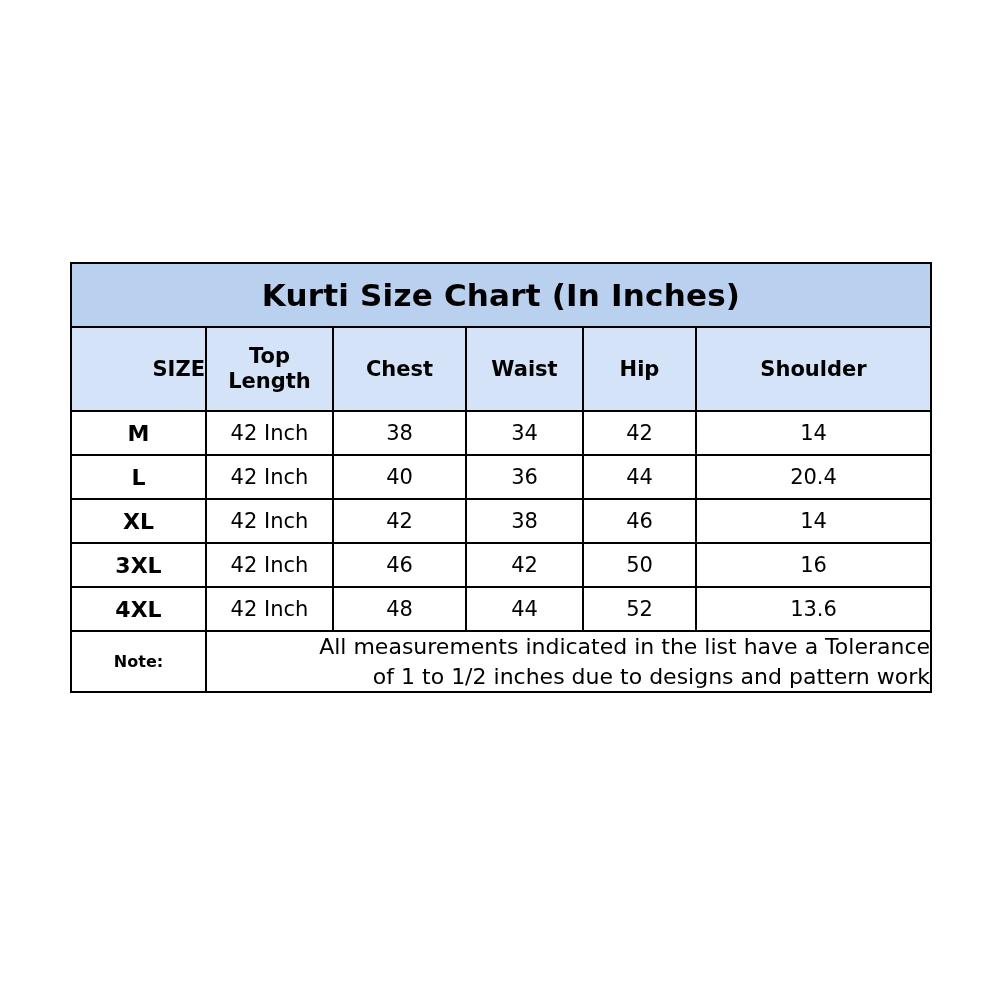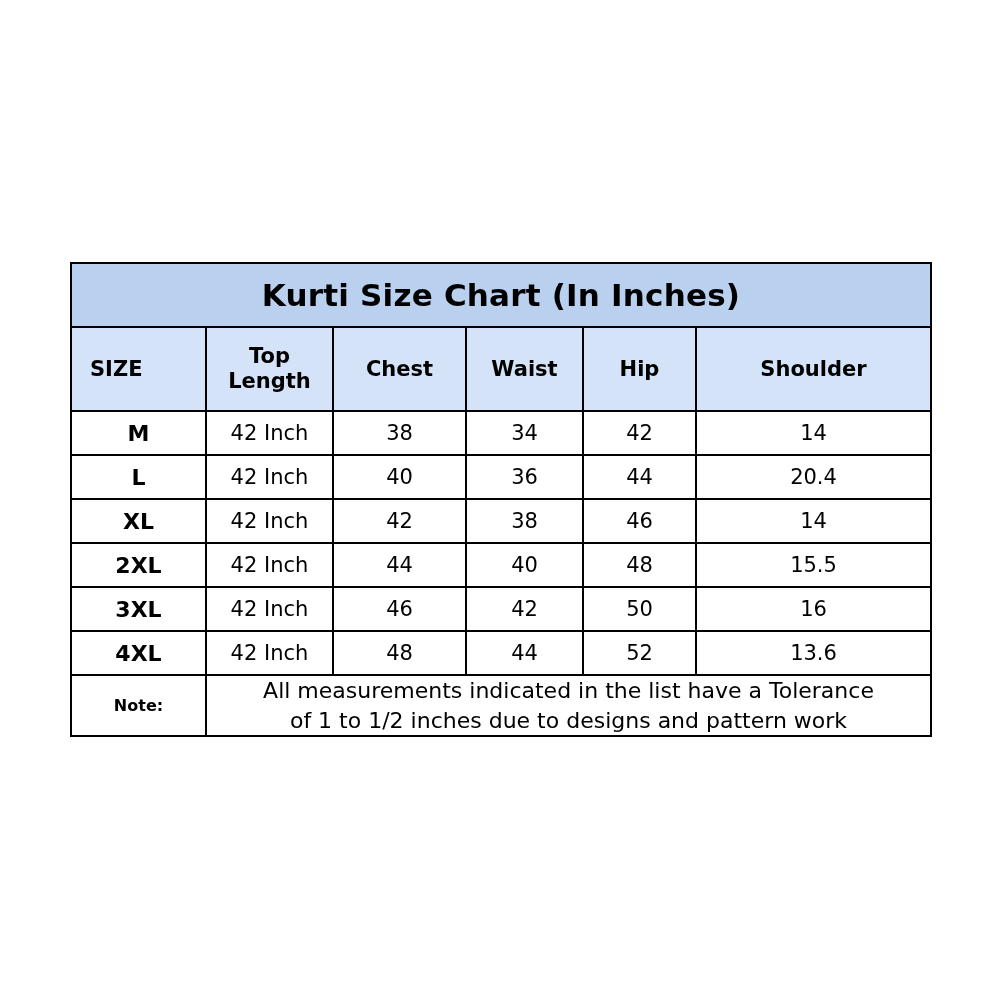--- a/index.html
+++ b/index.html
@@ -41,21 +41,21 @@
   }
   .head-cell {
     background: #d4e3f7;
     text-align: center;
     font-size: 21px;
     font-weight: bold;
     height: 82px;
     line-height: 1.18;
   }
   .head-cell.size-head {
-    text-align: left;
+    text-align: right;
     padding-left: 18px;
   }
   .body-cell {
     background: #ffffff;
     text-align: center;
     font-size: 21px;
     height: 42px;
   }
   .body-cell.size-col {
     font-weight: bold;
@@ -63,21 +63,21 @@
   }
   .note-label {
     background: #ffffff;
     text-align: center;
     font-size: 16px;
     font-weight: bold;
     vertical-align: middle;
   }
   .note-text {
     background: #ffffff;
-    text-align: center;
+    text-align: right;
     font-size: 22px;
     line-height: 1.35;
     padding: 10px 12px 12px 12px;
     vertical-align: middle;
   }
   .note-text .line {
     display: block;
     white-space: nowrap;
   }
   col.c-size { width: 135px; }
@@ -134,28 +134,20 @@
       </tr>
       <tr>
         <td class="body-cell size-col">XL</td>
         <td class="body-cell">42 Inch</td>
         <td class="body-cell">42</td>
         <td class="body-cell">38</td>
         <td class="body-cell">46</td>
         <td class="body-cell">14</td>
       </tr>
       <tr>
-        <td class="body-cell size-col">2XL</td>
-        <td class="body-cell">42 Inch</td>
-        <td class="body-cell">44</td>
-        <td class="body-cell">40</td>
-        <td class="body-cell">48</td>
-        <td class="body-cell">15.5</td>
-      </tr>
-      <tr>
         <td class="body-cell size-col">3XL</td>
         <td class="body-cell">42 Inch</td>
         <td class="body-cell">46</td>
         <td class="body-cell">42</td>
         <td class="body-cell">50</td>
         <td class="body-cell">16</td>
       </tr>
       <tr>
         <td class="body-cell size-col">4XL</td>
         <td class="body-cell">42 Inch</td>

